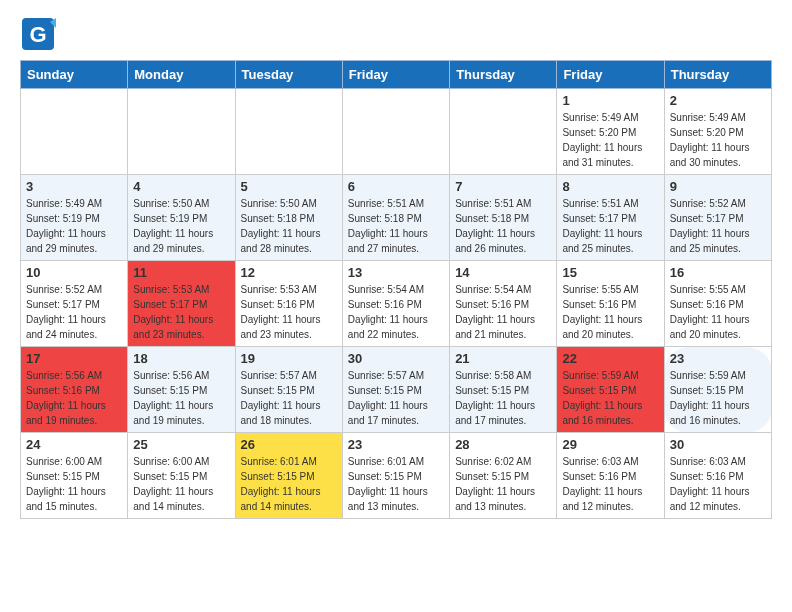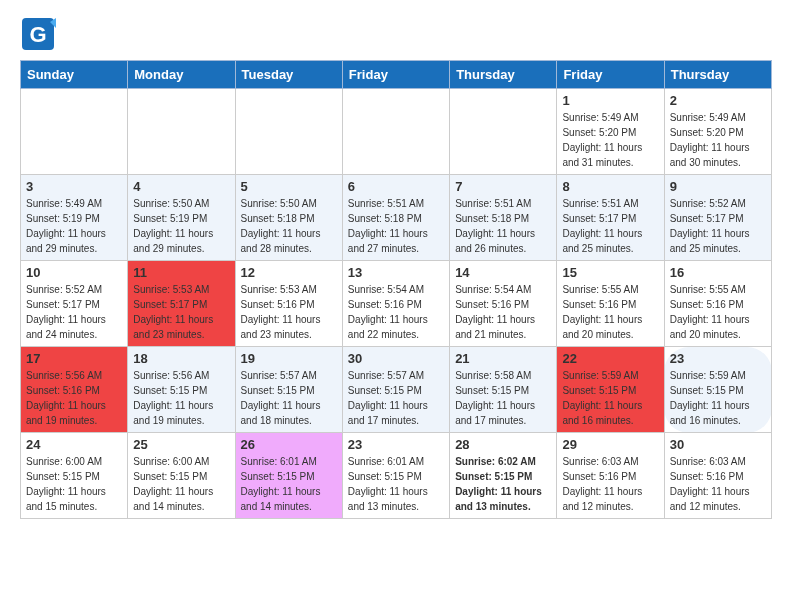--- a/index.html
+++ b/index.html
@@ -304,37 +304,37 @@
 Daylight: 11 hours
 and 15 minutes.</div>
           </td>
           <td style="background: rgb(255, 255, 255);">
             <span class="day-num">25</span>
             <div class="day-info" style="white-space: pre-line;">Sunrise: 6:00 AM
 Sunset: 5:15 PM
 Daylight: 11 hours
 and 14 minutes.</div>
           </td>
-          <td style="background: #f0abfc;">
+          <td style="background: #fde047;">
             <span class="day-num">26</span>
             <div class="day-info" style="white-space: pre-line;">Sunrise: 6:01 AM
 Sunset: 5:15 PM
 Daylight: 11 hours
 and 14 minutes.</div>
           </td>
           <td style="background: rgb(255, 255, 255);">
             <span class="day-num">23</span>
             <div class="day-info" style="white-space: pre-line;">Sunrise: 6:01 AM
 Sunset: 5:15 PM
 Daylight: 11 hours
 and 13 minutes.</div>
           </td>
           <td style="background: rgb(255, 255, 255);">
             <span class="day-num">28</span>
-            <div class="day-info" style="white-space: pre-line; font-weight: bold;">Sunrise: 6:02 AM
+            <div class="day-info" style="white-space: pre-line;">Sunrise: 6:02 AM
 Sunset: 5:15 PM
 Daylight: 11 hours
 and 13 minutes.</div>
           </td>
           <td style="background: rgb(255, 255, 255);">
             <span class="day-num">29</span>
             <div class="day-info" style="white-space: pre-line;">Sunrise: 6:03 AM
 Sunset: 5:16 PM
 Daylight: 11 hours
 and 12 minutes.</div>

